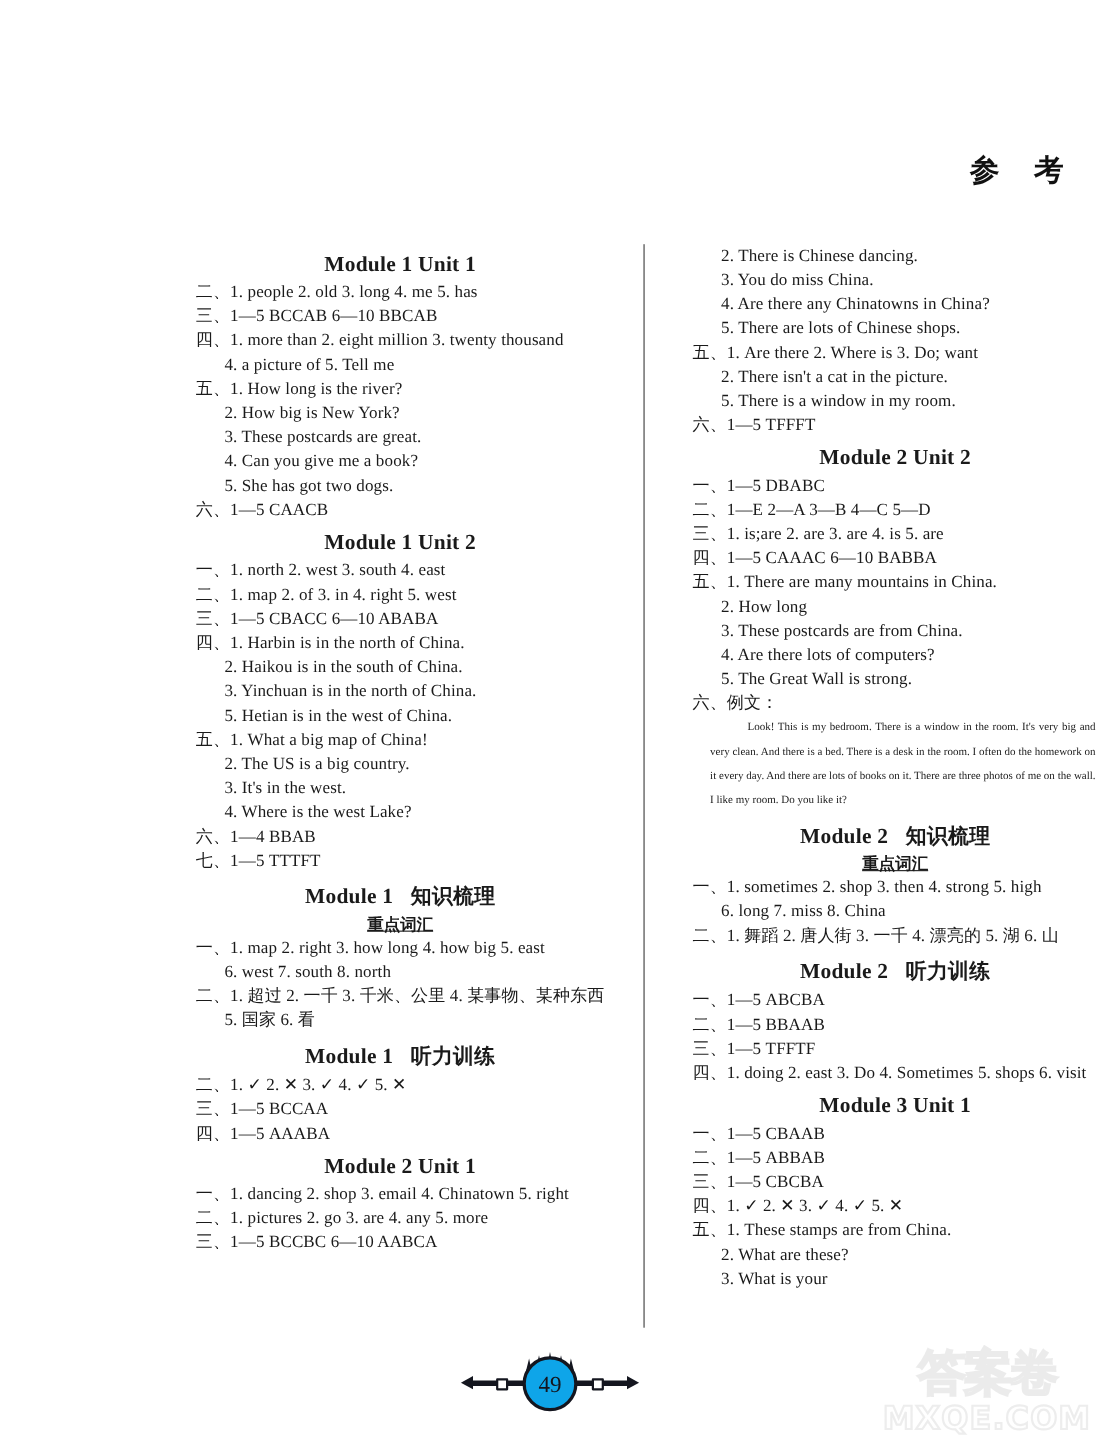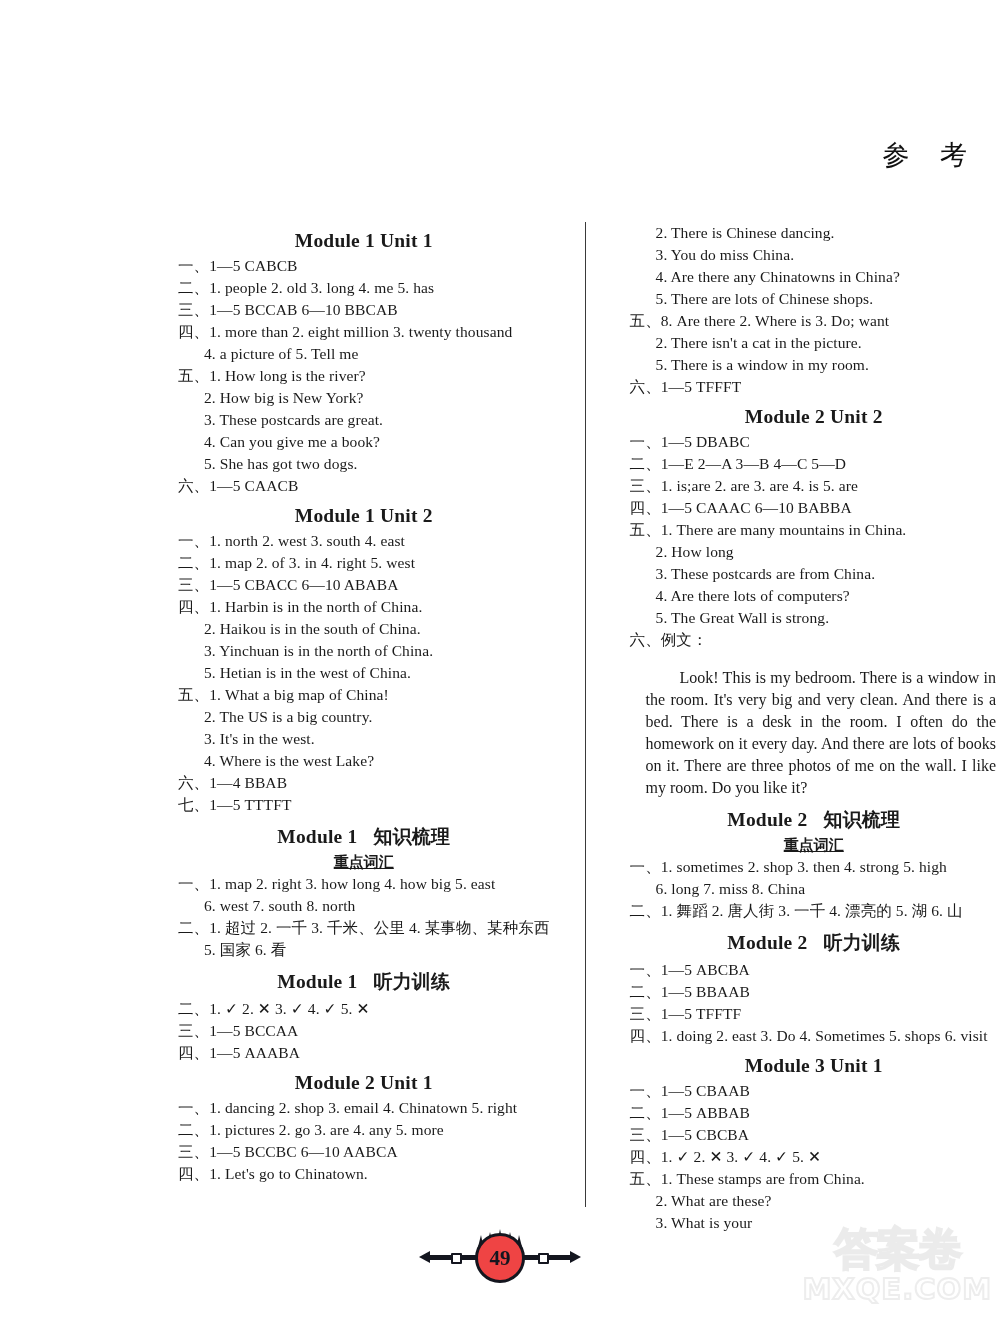--- a/index.html
+++ b/index.html
@@ -15,21 +15,21 @@
     color: #1a1a1a;
     overflow: hidden;
   }
 
   
   .page-header {
     position: absolute;
     top: 137px;
     right: 22px;
     font-family: "DejaVu Sans", sans-serif;
-    font-weight: normal;
+    font-weight: bold;
     font-size: 27px;
     letter-spacing: 11px;
     color: #111;
   }
 
   
   .columns {
     position: absolute;
     top: 222px;
     left: 178px;
@@ -81,28 +81,27 @@
   .line {
     font-size: 15.5px;
     line-height: 22px;
     white-space: nowrap;
     letter-spacing: 0.1px;
   }
   .line.indent { padding-left: 26px; }
 
   
   .essay {
-    font-size: 16px;
+    font-size: 10px;
     line-height: 22px;
     text-align: justify;
     text-justify: inter-word;
     text-indent: 34px;
     padding-left: 16px;
     padding-right: 2px;
-    margin-top: 16px;
   }
 
   
   .page-no-wrap {
     position: absolute;
     left: 0;
     right: 0;
     bottom: 36px;
     display: flex;
     justify-content: center;
@@ -115,24 +114,24 @@
   }
   .orn-bar:before, .orn-bar:after {
     content: ""; position: absolute; top: -4px; width: 0; height: 0;
     border-top: 6px solid transparent; border-bottom: 6px solid transparent;
   }
   .orn-bar:before { left: -10px; border-right: 11px solid #14161f; }
   .orn-bar:after  { right: -10px; border-left: 11px solid #14161f; }
   .orn-circle {
     position: absolute; left: 50%; top: 2px; transform: translateX(-50%);
     width: 44px; height: 44px; border-radius: 50%;
-    border: 3px solid #14161f; background: #ef4444;
+    border: 3px solid #14161f; background: #0ea5e9;
     display: flex; align-items: center; justify-content: center;
     font-family: "Liberation Serif", serif;
-    font-weight: bold; font-size: 21px; color: #14161f;
+    font-weight: normal; font-size: 21px; color: #14161f;
     z-index: 3;
   }
   .orn-spikes {
     position: absolute; left: 50%; top: -2px; transform: translateX(-50%);
     width: 56px; height: 26px; z-index: 1;
   }
   .orn-dot {
     position: absolute; top: 22px; width: 7px; height: 7px;
     background: #ffffff; border: 2px solid #14161f; border-radius: 1px; z-index: 2;
   }
@@ -170,21 +169,20 @@
 </head>
 <body>
 
 <div class="page-header">参  考</div>
 
 <div class="divider"></div>
 
 <div class="columns">
   <div class="col col-left" id="col-left">
       <div class="sec-head">Module 1 Unit 1</div>
-      <div class="line">一、1—5   CABCB</div>
       <div class="line">二、1. people   2. old   3. long   4. me   5. has</div>
       <div class="line">三、1—5   BCCAB   6—10   BBCAB</div>
       <div class="line">四、1. more than   2. eight million   3. twenty thousand</div>
       <div class="line indent">4. a picture of   5. Tell me</div>
       <div class="line">五、1. How long is the river?</div>
       <div class="line indent">2. How big is New York?</div>
       <div class="line indent">3. These postcards are great.</div>
       <div class="line indent">4. Can you give me a book?</div>
       <div class="line indent">5. She has got two dogs.</div>
       <div class="line">六、1—5   CAACB</div>
@@ -209,28 +207,27 @@
       <div class="line">二、1. 超过   2. 一千   3. 千米、公里   4. 某事物、某种东西</div>
       <div class="line indent">5. 国家   6. 看</div>
       <div class="sec-head"><span>Module 1</span><span class="cn">听力训练</span></div>
       <div class="line">二、1. ✓   2. ✕   3. ✓   4. ✓   5. ✕</div>
       <div class="line">三、1—5   BCCAA</div>
       <div class="line">四、1—5   AAABA</div>
       <div class="sec-head">Module 2 Unit 1</div>
       <div class="line">一、1. dancing   2. shop   3. email   4. Chinatown   5. right</div>
       <div class="line">二、1. pictures   2. go   3. are   4. any   5. more</div>
       <div class="line">三、1—5   BCCBC   6—10   AABCA</div>
-      <div class="line">四、1. Let's go to Chinatown.</div>
     </div>
   <div class="col col-right" id="col-right">
       <div class="line indent">2. There is Chinese dancing.</div>
       <div class="line indent">3. You do miss China.</div>
       <div class="line indent">4. Are there any Chinatowns in China?</div>
       <div class="line indent">5. There are lots of Chinese shops.</div>
-      <div class="line">五、8. Are there   2. Where is   3. Do; want</div>
+      <div class="line">五、1. Are there   2. Where is   3. Do; want</div>
       <div class="line indent">2. There isn't a cat in the picture.</div>
       <div class="line indent">5. There is a window in my room.</div>
       <div class="line">六、1—5   TFFFT</div>
       <div class="sec-head">Module 2 Unit 2</div>
       <div class="line">一、1—5   DBABC</div>
       <div class="line">二、1—E   2—A   3—B   4—C   5—D</div>
       <div class="line">三、1. is;are   2. are   3. are   4. is   5. are</div>
       <div class="line">四、1—5   CAAAC   6—10   BABBA</div>
       <div class="line">五、1. There are many mountains in China.</div>
       <div class="line indent">2. How long</div>

